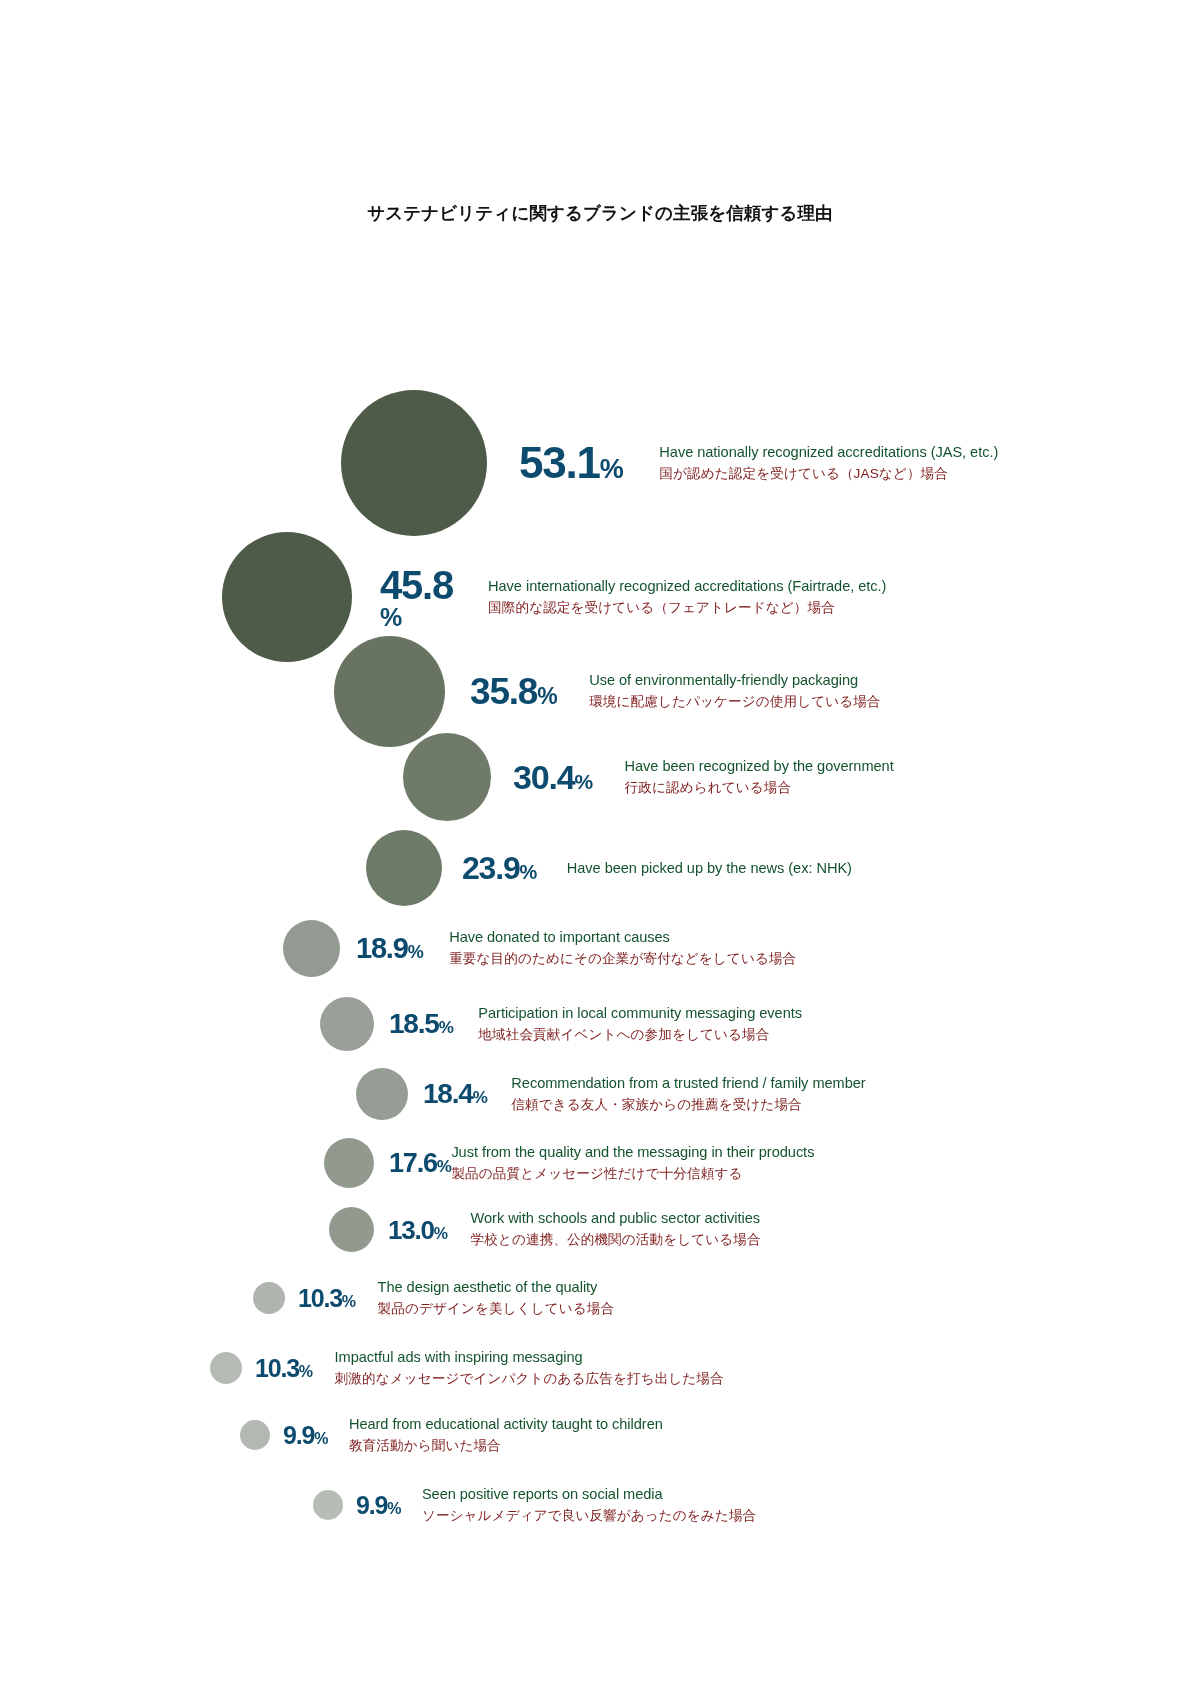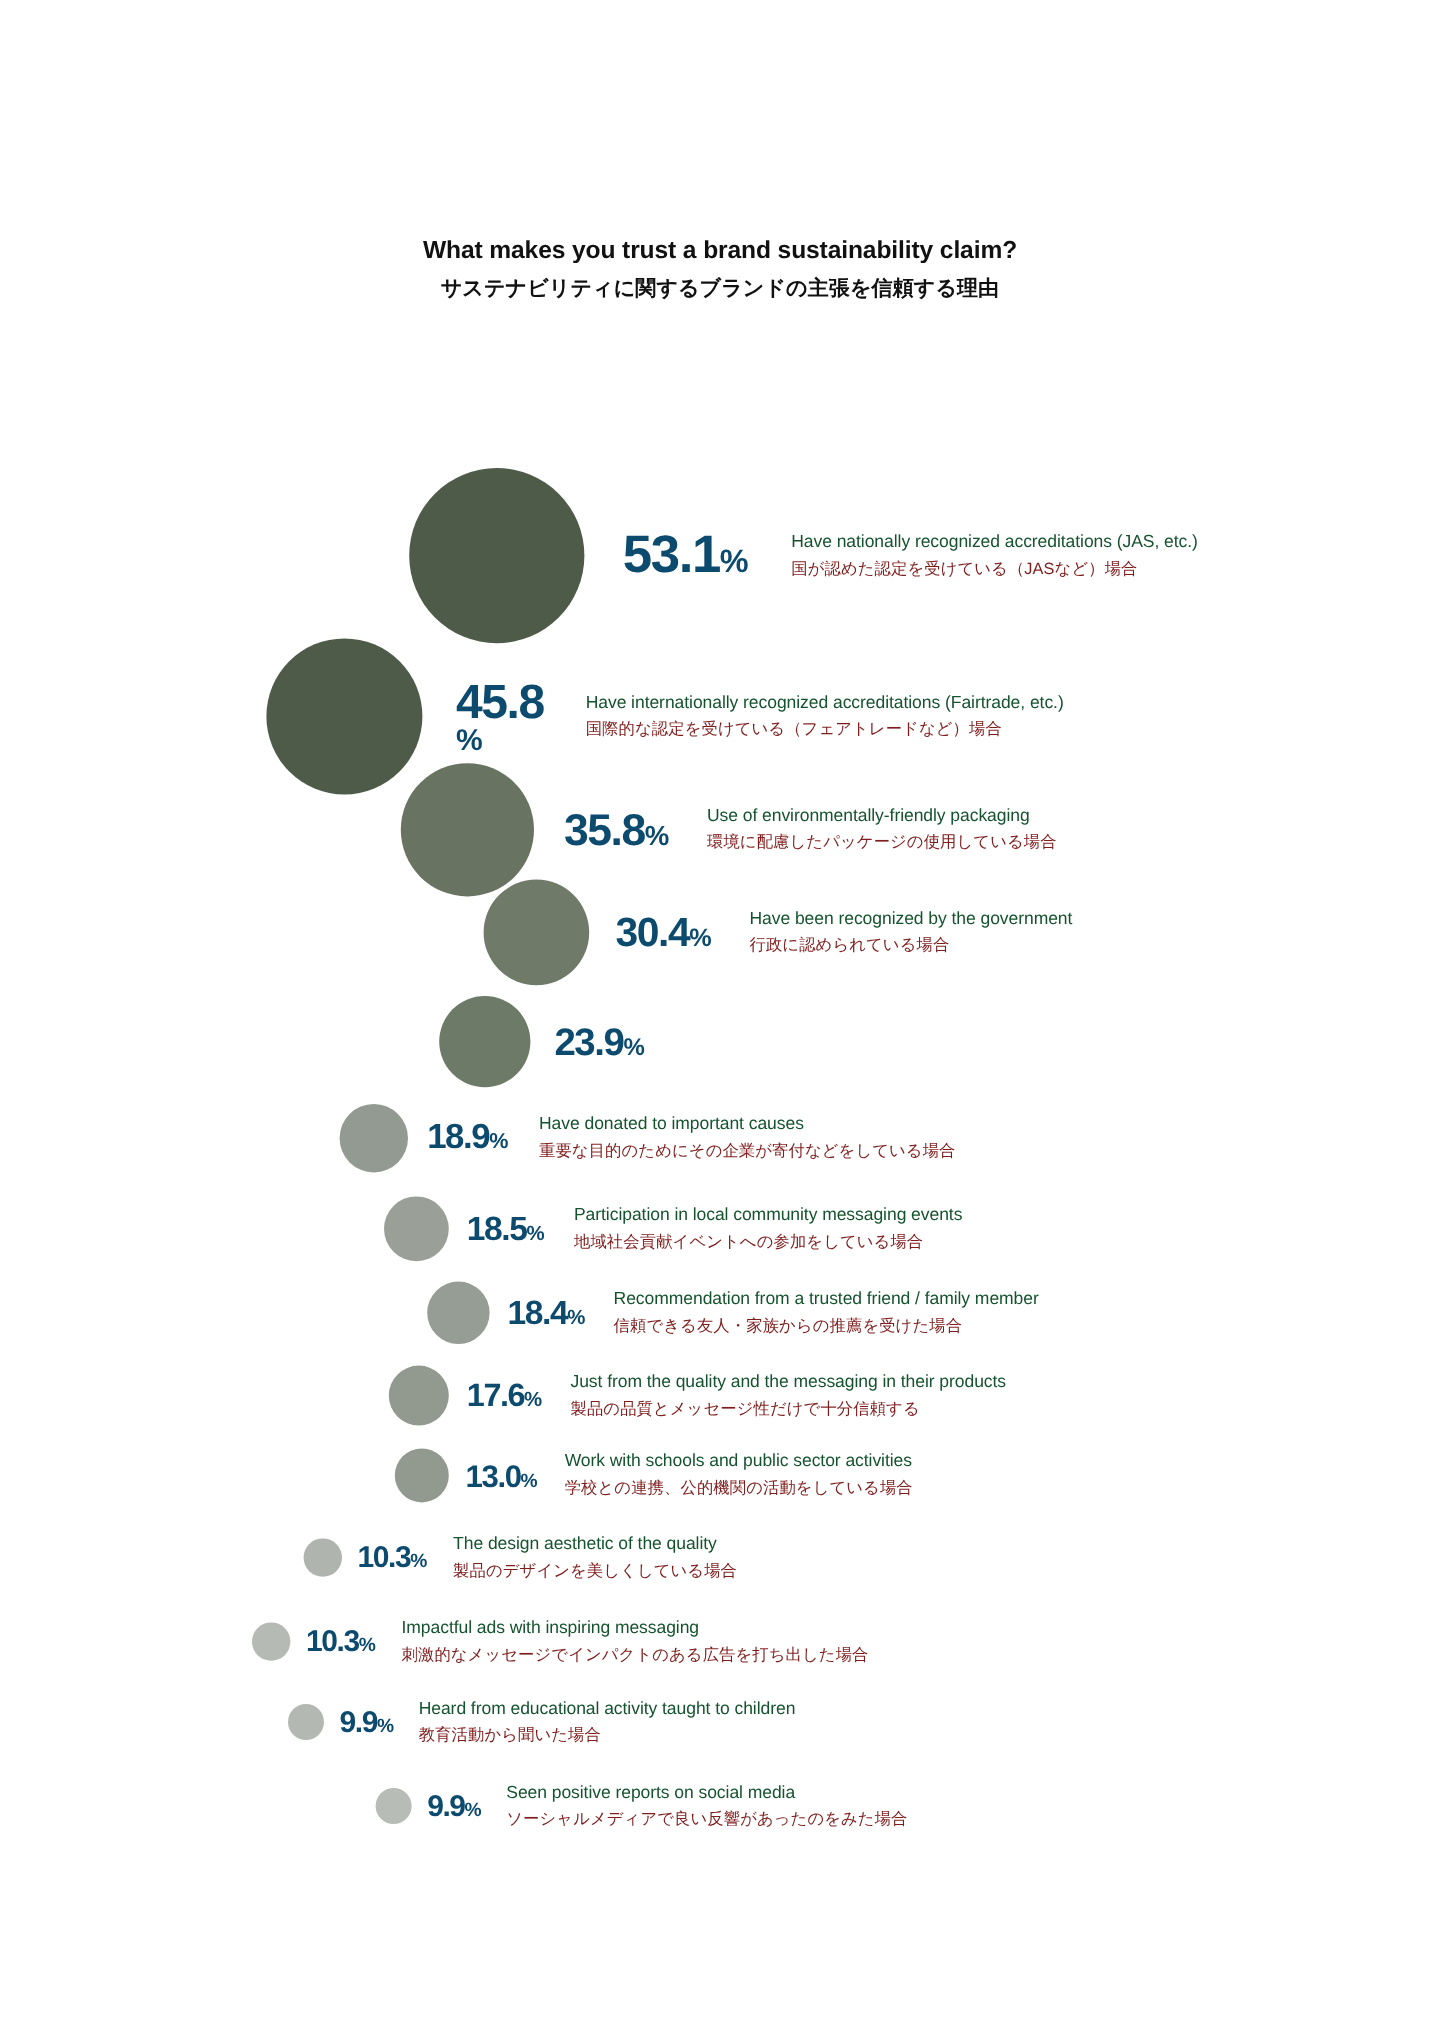--- a/index.html
+++ b/index.html
@@ -96,21 +96,20 @@
     letter-spacing: 0.1px;
     margin-top: 1px;
   }
 </style>
 </head>
 <body>
 
 <div class="page">
 
   <div class="header">
-    <h1 class="chart-title">What makes you trust a brand sustainability claim?</h1>
     <h2 class="chart-subtitle">サステナビリティに関するブランドの主張を信頼する理由</h2>
   </div>
 
   <div class="rows" id="rows-container">
       <div class="row" style="left: 341px; top: 163px;">
         <div class="bubble" style="width: 146px; height: 146px; background: rgb(77, 91, 72); margin-right: 32px;"></div>
         <div class="value" style="font-size: 44px; margin-right: 36px;">
           <span>53.1</span>
           <span class="pct" style="font-size: 27px;">%</span>
         </div>
@@ -152,20 +151,21 @@
           <div class="label-ja">行政に認められている場合</div>
         </div>
       </div>
       <div class="row" style="left: 366px; top: 568px;">
         <div class="bubble" style="width: 76px; height: 76px; background: rgb(109, 122, 103); margin-right: 20px;"></div>
         <div class="value" style="font-size: 32px; margin-right: 30px;">
           <span>23.9</span>
           <span class="pct" style="font-size: 20px;">%</span>
         </div>
         <div class="labels">
+          <div class="label-en">Have been picked up by the news (ex: NHK)</div>
         </div>
       </div>
       <div class="row" style="left: 283px; top: 648.5px;">
         <div class="bubble" style="width: 57px; height: 57px; background: rgb(147, 154, 145); margin-right: 16px;"></div>
         <div class="value" style="font-size: 29px; margin-right: 26px;">
           <span>18.9</span>
           <span class="pct" style="font-size: 18px;">%</span>
         </div>
         <div class="labels">
           <div class="label-en">Have donated to important causes</div>
@@ -189,21 +189,21 @@
           <span>18.4</span>
           <span class="pct" style="font-size: 17px;">%</span>
         </div>
         <div class="labels">
           <div class="label-en">Recommendation from a trusted friend / family member</div>
           <div class="label-ja">信頼できる友人・家族からの推薦を受けた場合</div>
         </div>
       </div>
       <div class="row" style="left: 324px; top: 863px;">
         <div class="bubble" style="width: 50px; height: 50px; background: rgb(146, 154, 144); margin-right: 15px;"></div>
-        <div class="value" style="font-size: 27px; margin-right: 24px;">
+        <div class="value" style="font-size: 27px; ">
           <span>17.6</span>
           <span class="pct" style="font-size: 17px;">%</span>
         </div>
         <div class="labels">
           <div class="label-en">Just from the quality and the messaging in their products</div>
           <div class="label-ja">製品の品質とメッセージ性だけで十分信頼する</div>
         </div>
       </div>
       <div class="row" style="left: 329px; top: 929.5px;">
         <div class="bubble" style="width: 45px; height: 45px; background: rgb(146, 154, 144); margin-right: 14px;"></div>

